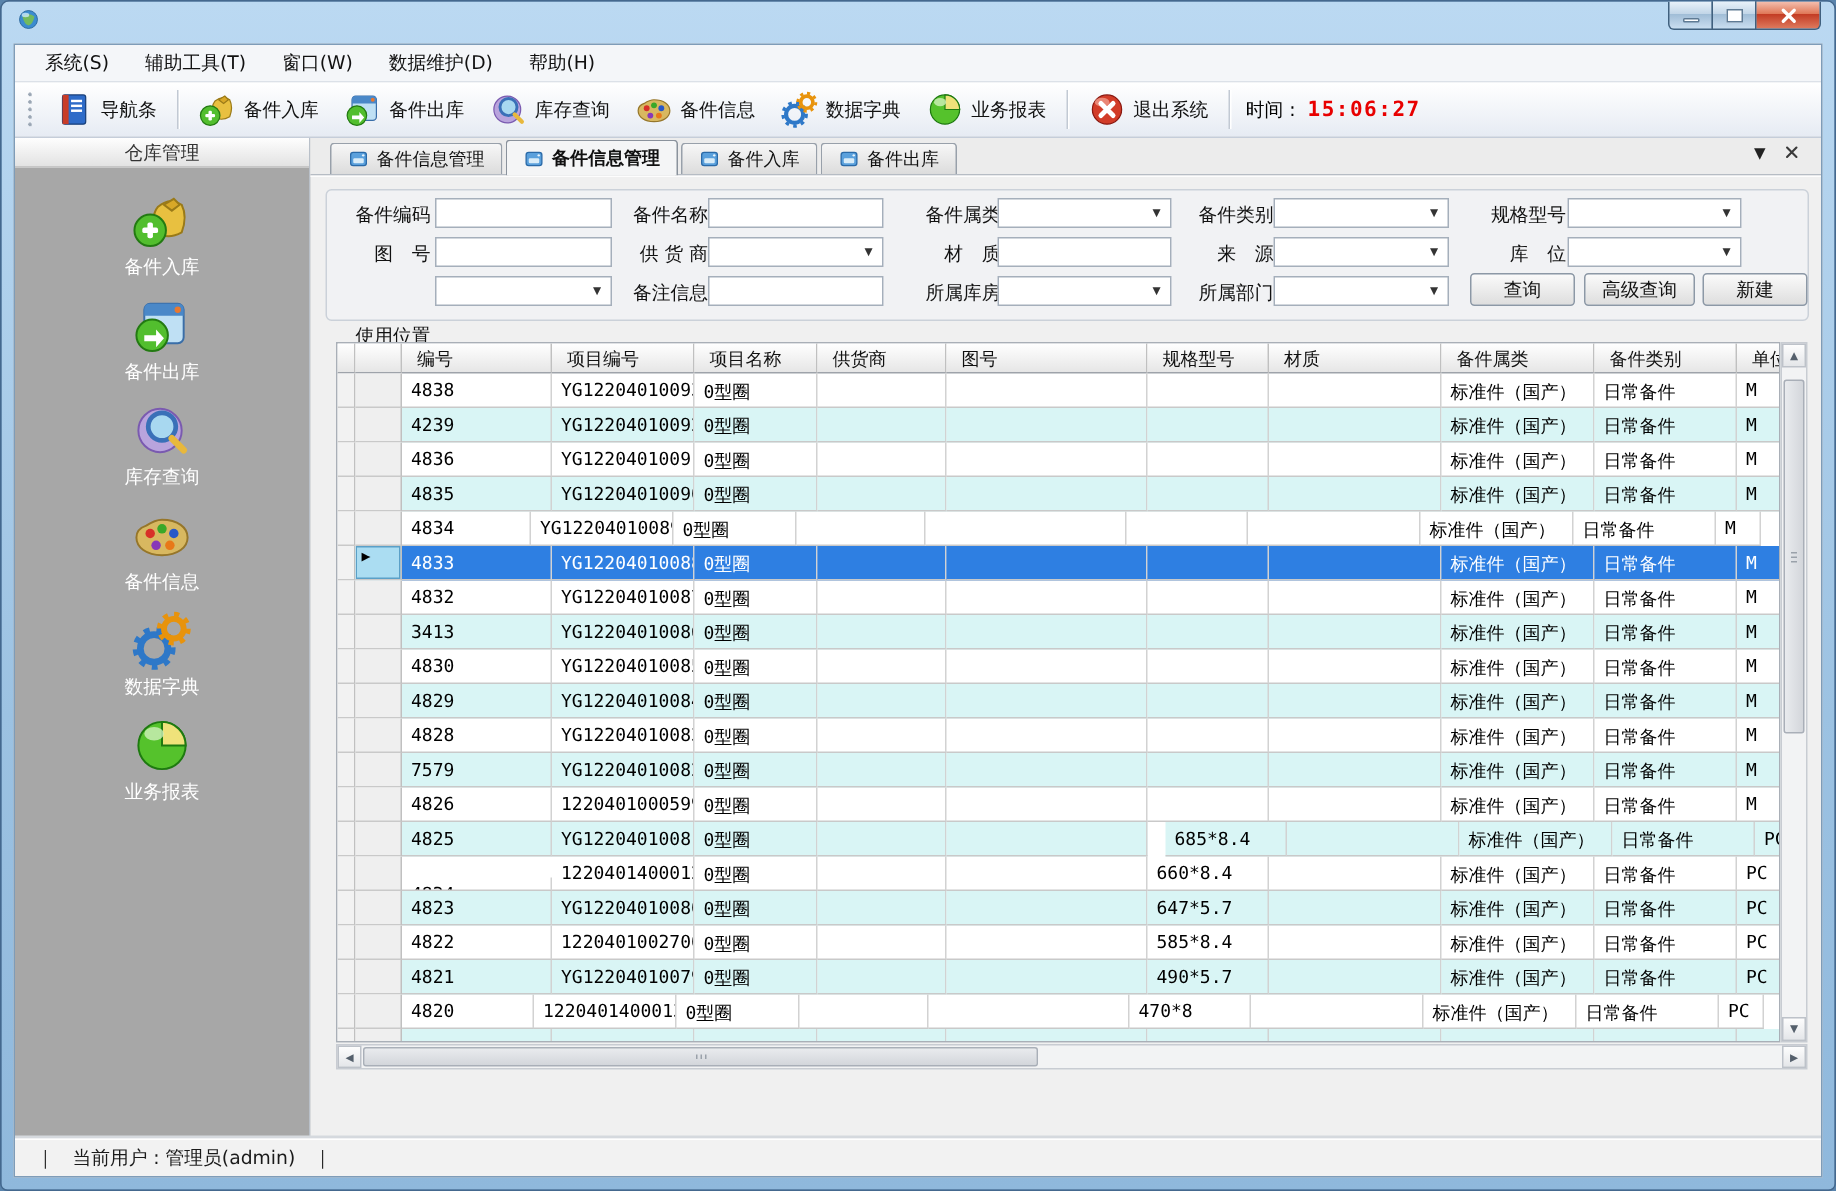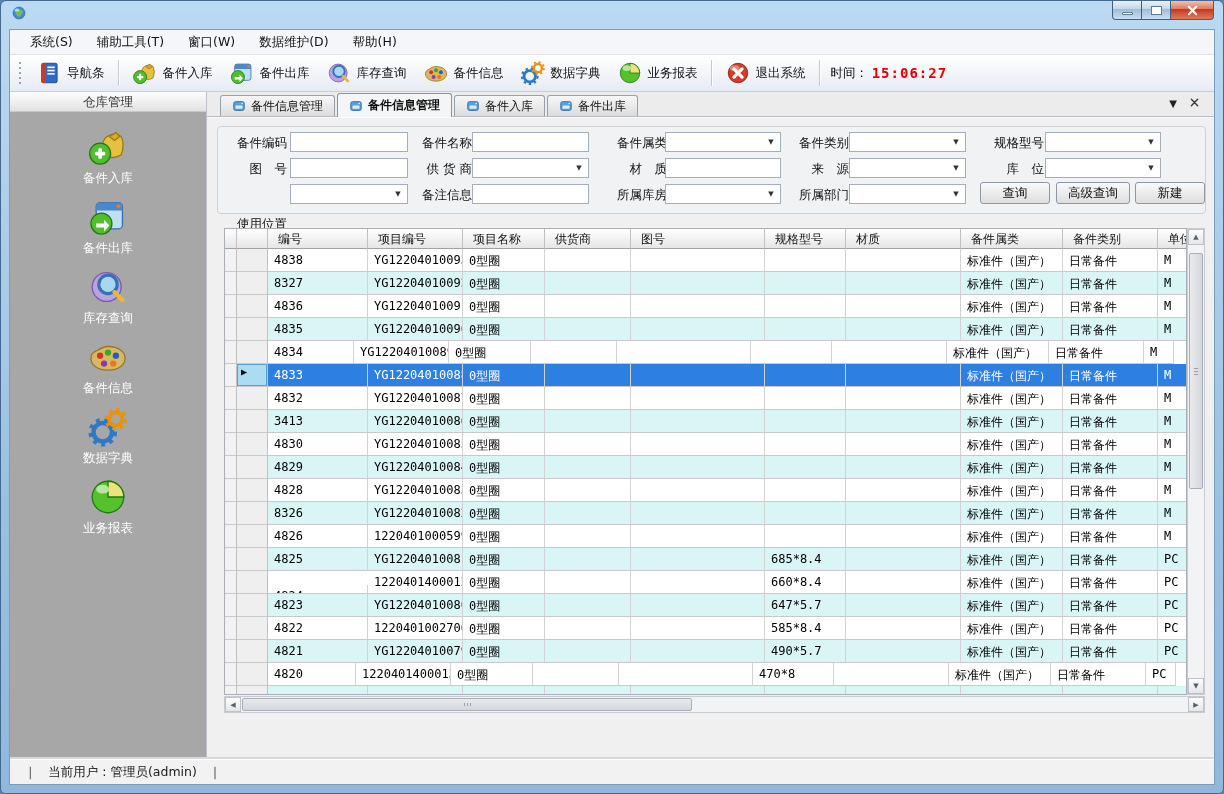--- a/index.html
+++ b/index.html
@@ -424,21 +424,21 @@
                   <div class="cell data" style="width: 134px;"></div>
                   <div class="cell data" style="width: 81px;"></div>
                   <div class="cell data" style="width: 115px;"></div>
                   <div class="cell data" style="width: 102px;">标准件（国产）</div>
                   <div class="cell data" style="width: 95px;">日常备件</div>
                   <div class="cell data" style="width: 30px;">M</div>
                 </div>
                 <div class="grow zebra">
                   <div class="cell ind" style="width: 12px;"></div>
                   <div class="cell rhdr" style="width: 31px;"></div>
-                  <div class="cell data" style="width: 100px;">8327</div>
+                  <div class="cell data" style="width: 100px;">4239</div>
                   <div class="cell data" style="width: 95px;">YG12204010092</div>
                   <div class="cell data" style="width: 82px;">0型圈</div>
                   <div class="cell data" style="width: 86px;"></div>
                   <div class="cell data" style="width: 134px;"></div>
                   <div class="cell data" style="width: 81px;"></div>
                   <div class="cell data" style="width: 115px;"></div>
                   <div class="cell data" style="width: 102px;">标准件（国产）</div>
                   <div class="cell data" style="width: 95px;">日常备件</div>
                   <div class="cell data" style="width: 30px;">M</div>
                 </div>
@@ -564,21 +564,21 @@
                   <div class="cell data" style="width: 134px;"></div>
                   <div class="cell data" style="width: 81px;"></div>
                   <div class="cell data" style="width: 115px;"></div>
                   <div class="cell data" style="width: 102px;">标准件（国产）</div>
                   <div class="cell data" style="width: 95px;">日常备件</div>
                   <div class="cell data" style="width: 30px;">M</div>
                 </div>
                 <div class="grow zebra">
                   <div class="cell ind" style="width: 12px;"></div>
                   <div class="cell rhdr" style="width: 31px;"></div>
-                  <div class="cell data" style="width: 100px;">8326</div>
+                  <div class="cell data" style="width: 100px;">7579</div>
                   <div class="cell data" style="width: 95px;">YG12204010082</div>
                   <div class="cell data" style="width: 82px;">0型圈</div>
                   <div class="cell data" style="width: 86px;"></div>
                   <div class="cell data" style="width: 134px;"></div>
                   <div class="cell data" style="width: 81px;"></div>
                   <div class="cell data" style="width: 115px;"></div>
                   <div class="cell data" style="width: 102px;">标准件（国产）</div>
                   <div class="cell data" style="width: 95px;">日常备件</div>
                   <div class="cell data" style="width: 30px;">M</div>
                 </div>
@@ -597,21 +597,21 @@
                   <div class="cell data" style="width: 30px;">M</div>
                 </div>
                 <div class="grow zebra">
                   <div class="cell ind" style="width: 12px;"></div>
                   <div class="cell rhdr" style="width: 31px;"></div>
                   <div class="cell data" style="width: 100px;">4825</div>
                   <div class="cell data" style="width: 95px;">YG12204010081</div>
                   <div class="cell data" style="width: 82px;">0型圈</div>
                   <div class="cell data" style="width: 86px;"></div>
                   <div class="cell data" style="width: 134px;"></div>
-                  <div class="cell data" style="width: 81px;">685*8.4</div>
+                  <div class="cell data" style="width: 81px; margin-left: 12px;">685*8.4</div>
                   <div class="cell data" style="width: 115px;"></div>
                   <div class="cell data" style="width: 102px;">标准件（国产）</div>
                   <div class="cell data" style="width: 95px;">日常备件</div>
                   <div class="cell data" style="width: 30px;">PC</div>
                 </div>
                 <div class="grow">
                   <div class="cell ind" style="width: 12px;"></div>
                   <div class="cell rhdr" style="width: 31px;"></div>
                   <div class="cell data" style="width: 100px; margin-top: 14px;">4824</div>
                   <div class="cell data" style="width: 95px;">1220401400012</div>

